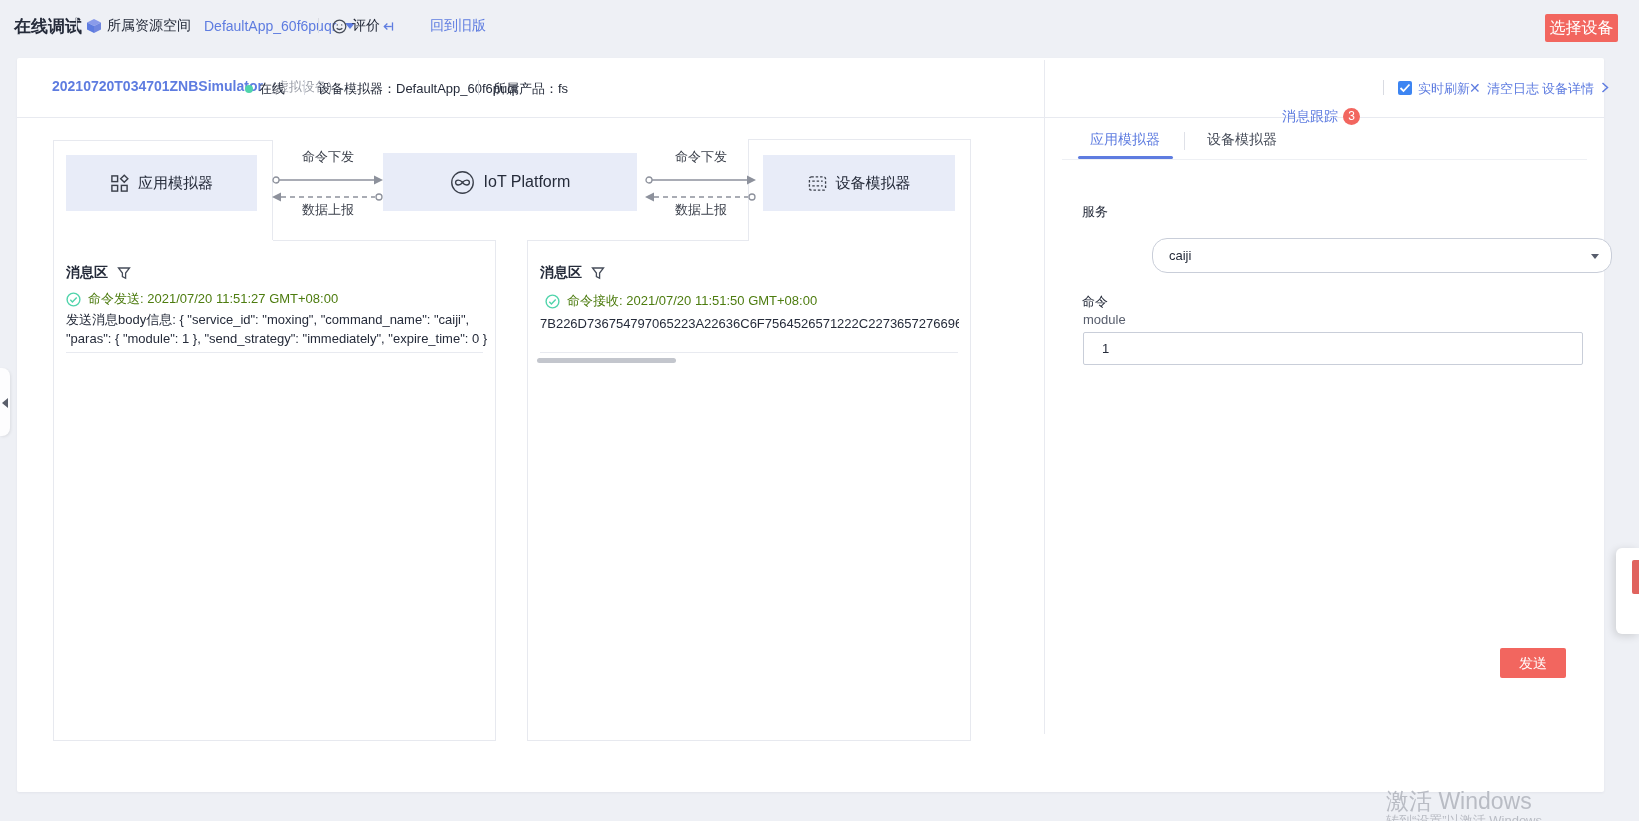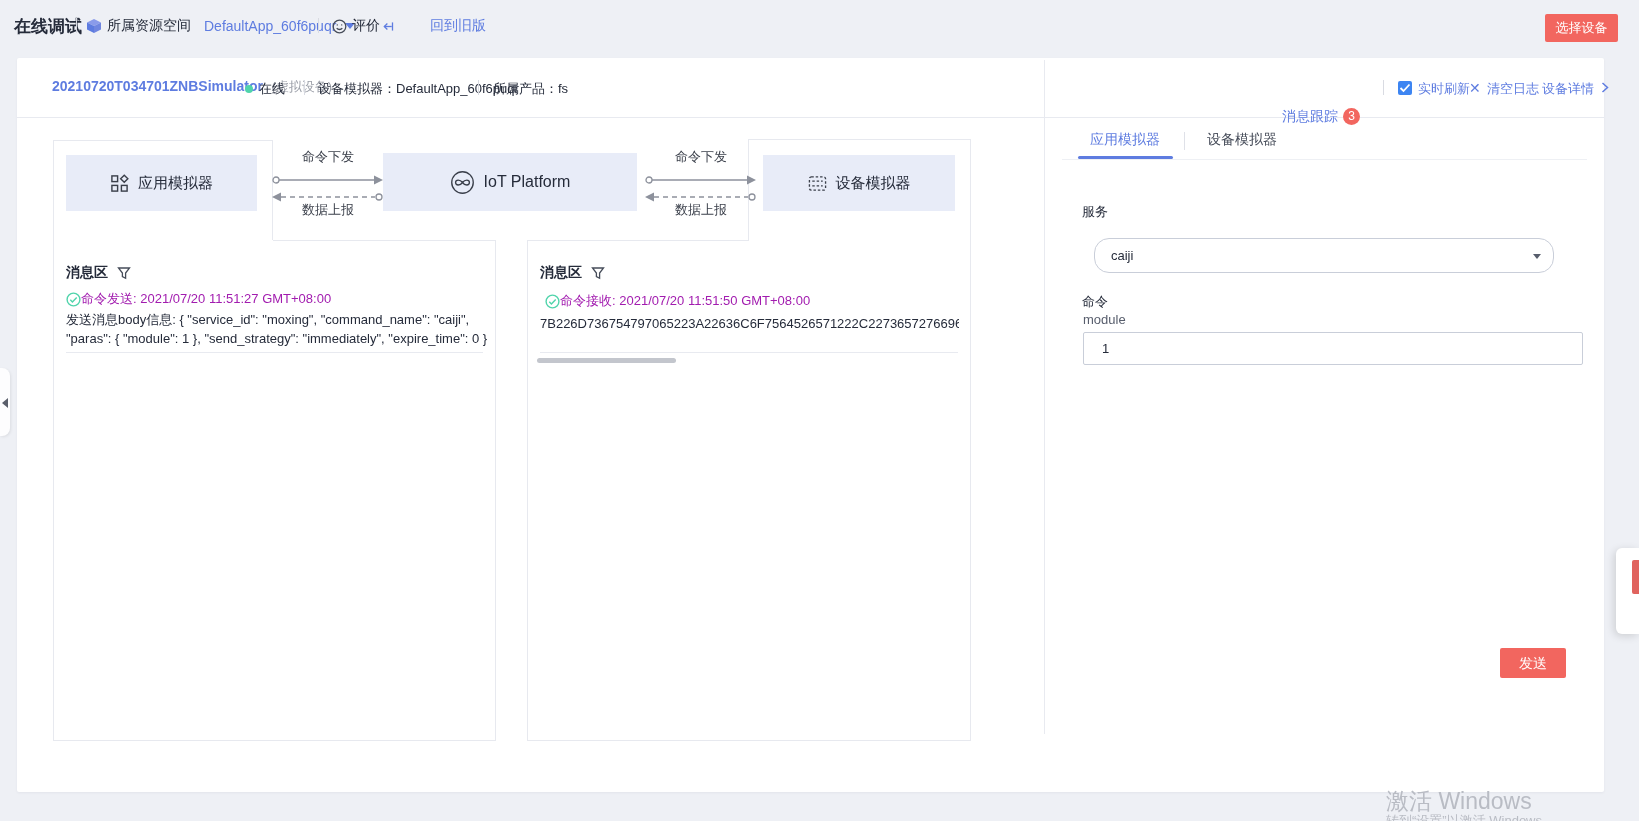--- a/index.html
+++ b/index.html
@@ -10,21 +10,21 @@
   .abs { position:absolute; }
   .vdiv { position:absolute; width:1px; background:#d9dbe2; }
   .blue { color:#5e7ce0; }
   .gray { color:#9b9fa8; }
 
   
   .topbar { position:absolute; left:0; top:0; width:1316px; height:50px; }
   .page-title { position:absolute; left:14px; top:15px; font-size:17px; font-weight:bold; color:#252b3a; }
   .tb-item { position:absolute; top:17px; font-size:14px; display:flex; align-items:center; gap:5px; }
   .caret-down { width:0; height:0; border-left:5px solid transparent; border-right:5px solid transparent; border-top:6px solid #5e7ce0; display:inline-block; margin-left:4px; }
-  .btn-red { background:#f2665f; color:#fff; text-align:center; border:none; border-radius:2px; font-size:13px; cursor:pointer; font-family:inherit; }
+  .btn-red { background:#f2665f; color:#fff; text-align:center; border:none; border-radius:2px; font-size:16px; cursor:pointer; font-family:inherit; }
   .select-device-btn { position:absolute; left:1545px; top:14px; width:73px; height:28px; line-height:28px; }
 
   
   .main-card { position:absolute; left:17px; top:58px; width:1587px; height:734px; background:#fff; border-radius:2px; box-shadow:0 1px 3px rgba(15,25,60,.05); }
 
   
   .device-bar { position:absolute; left:0; top:0; width:1587px; height:60px; border-bottom:1px solid #e8eaf0; }
   .db-item { position:absolute; top:22px; font-size:13px; white-space:nowrap; }
   .device-name { font-size:14px; font-weight:bold; }
   .dot-online { display:inline-block; width:8px; height:8px; border-radius:50%; background:#50d4ab; margin-right:6px; }
@@ -34,21 +34,21 @@
 
   
   .sim-box { position:absolute; background:#e8ecf8; display:flex; align-items:center; justify-content:center; gap:9px; font-size:15px; color:#252b3a; }
   .flow-label { position:absolute; width:114px; text-align:center; font-size:13px; color:#3a3f4a; }
   .card-outline-tab { position:absolute; border:1px solid #e7e9ef; border-bottom:none; }
   .msg-card { position:absolute; border:1px solid #e7e9ef; border-top:none; background:#fff; }
   .top-seg { position:absolute; height:1px; background:#e7e9ef; }
 
   
   .msg-title { position:absolute; font-size:14px; font-weight:bold; color:#252b3a; display:flex; align-items:center; gap:9px; }
-  .msg-entry-title { position:absolute; font-size:13px; color:#a21caf; display:flex; white-space:nowrap; }
+  .msg-entry-title { position:absolute; font-size:13px; color:#4d7c0f; display:flex; gap:7px; white-space:nowrap; }
   .msg-body { position:absolute; font-size:13px; color:#252b3a; line-height:19px; }
   .msg-body.nowrap { white-space:nowrap; overflow:hidden; }
   .entry-divider { position:absolute; height:1px; background:#e8eaf0; }
   .hscrollbar { position:absolute; height:5px; border-radius:3px; background:#c3c6cd; }
 
   
   .right-panel-divider { position:absolute; left:1044px; top:60px; width:1px; height:674px; background:#e8eaf0; }
   .rp-tabs-border { position:absolute; left:1045px; top:101px; width:542px; height:1px; background:#eef0f4; }
   .rp-tab { position:absolute; top:73px; font-size:14px; cursor:pointer; }
   .rp-tab.active { color:#5e7ce0; }
@@ -273,21 +273,21 @@
   <div class="rp-tabs-border" style="position:absolute; left:1062px; top:159px; width:525px; height:1px; background:#eef0f4;"></div>
 
   <div class="rp-tab active abs" style="left:1090px; top:131px;">应用模拟器</div>
   <div class="abs" style="left:1078px; top:156px; width:95px; height:3px; background:#5e7ce0; border-radius:2px;"></div>
   <div class="abs" style="left:1184px; top:132px; width:1px; height:18px; background:#dfe1e8;"></div>
   <div class="rp-tab idle abs" style="left:1207px; top:131px;">设备模拟器</div>
 
   <div class="form-label" style="left:1082px; top:203px;">服务</div>
 
   <div class="form-label" style="left:1082px; top:249px;margin-top:44px;">命令</div>
-  <div class="select-box" style="left:1094px; top:238px;border-radius:15px;">
+  <div class="select-box" style="left:1152px; top:238px;border-radius:15px;">
     <span>caiji</span>
     <span class="select-chevron"></span>
   </div>
 
   <div class="form-label" style="left:1083px; top:312px; color:#575d6c;">module</div>
   <input class="text-input" style="left: 1083px; top: 332px;" value="1">
 
   <button class="btn-red send-btn" style="left:1500px; top:648px;">发送</button>
 
   <div class="float-pill"></div>

